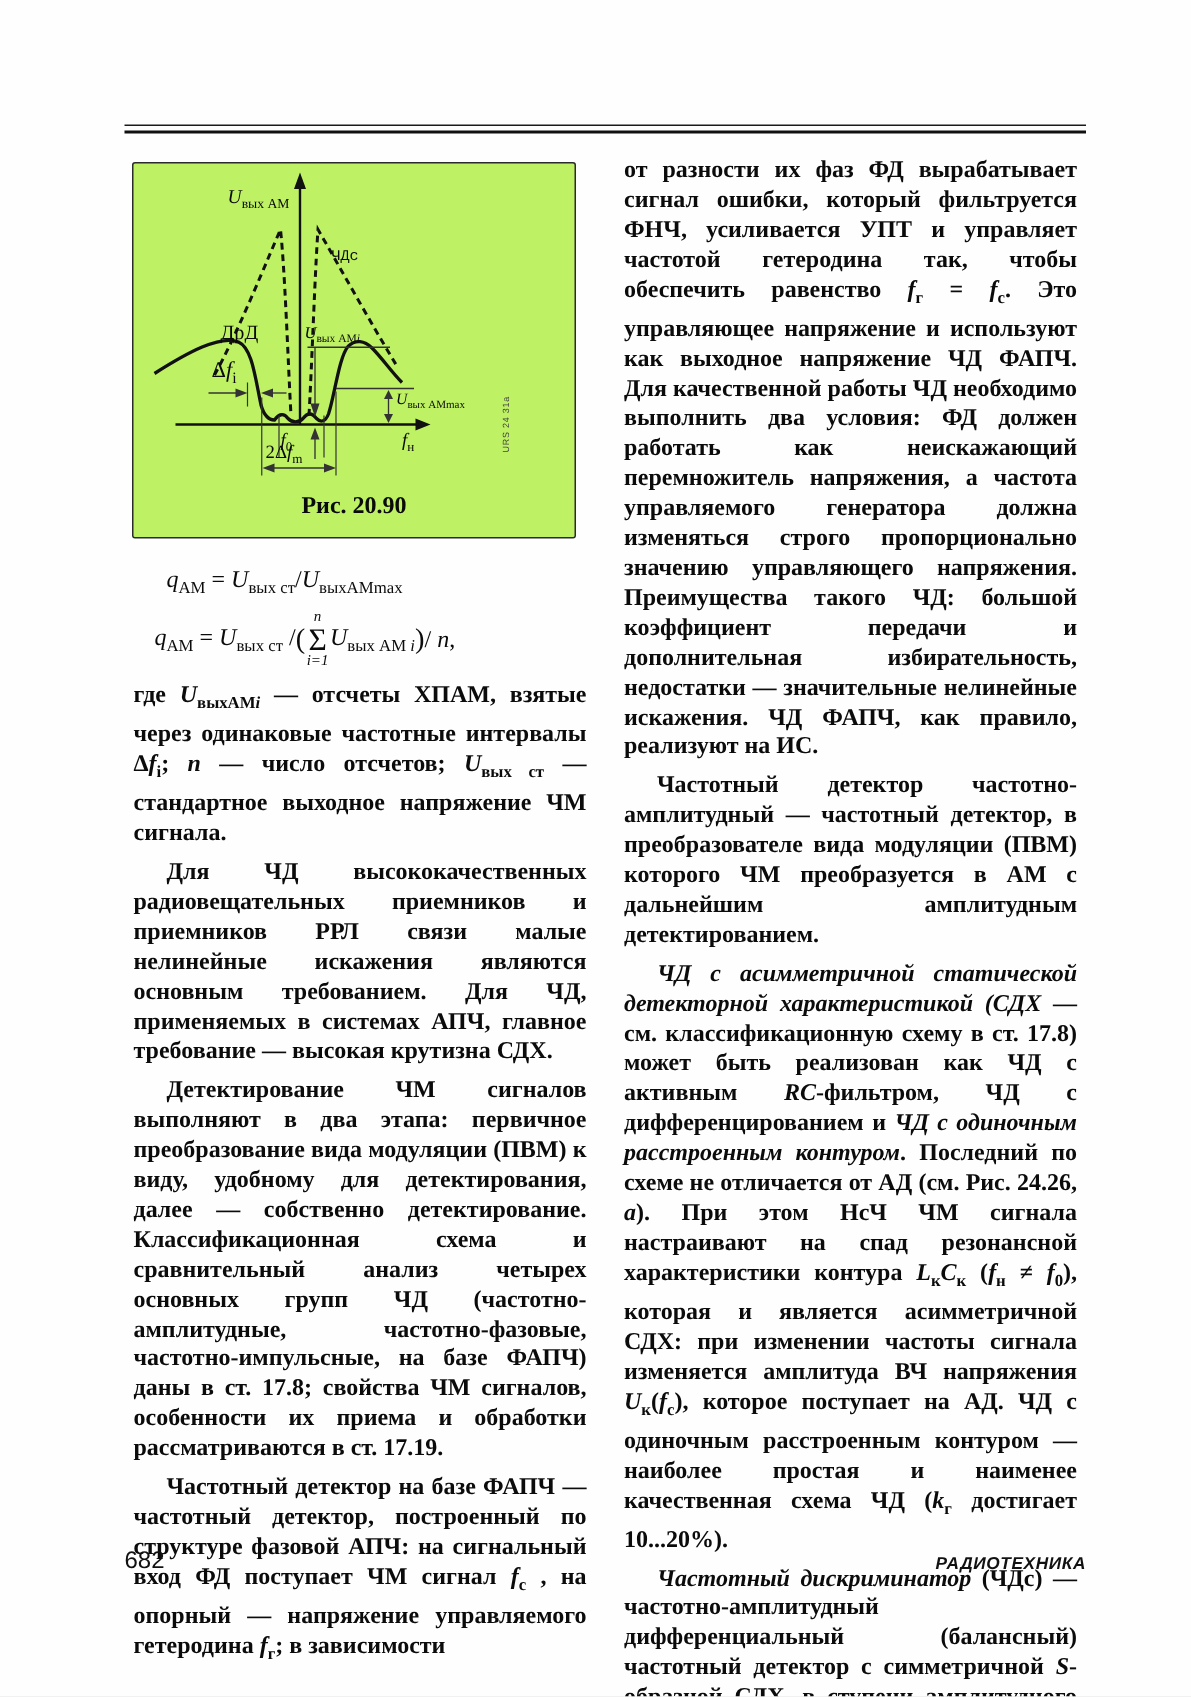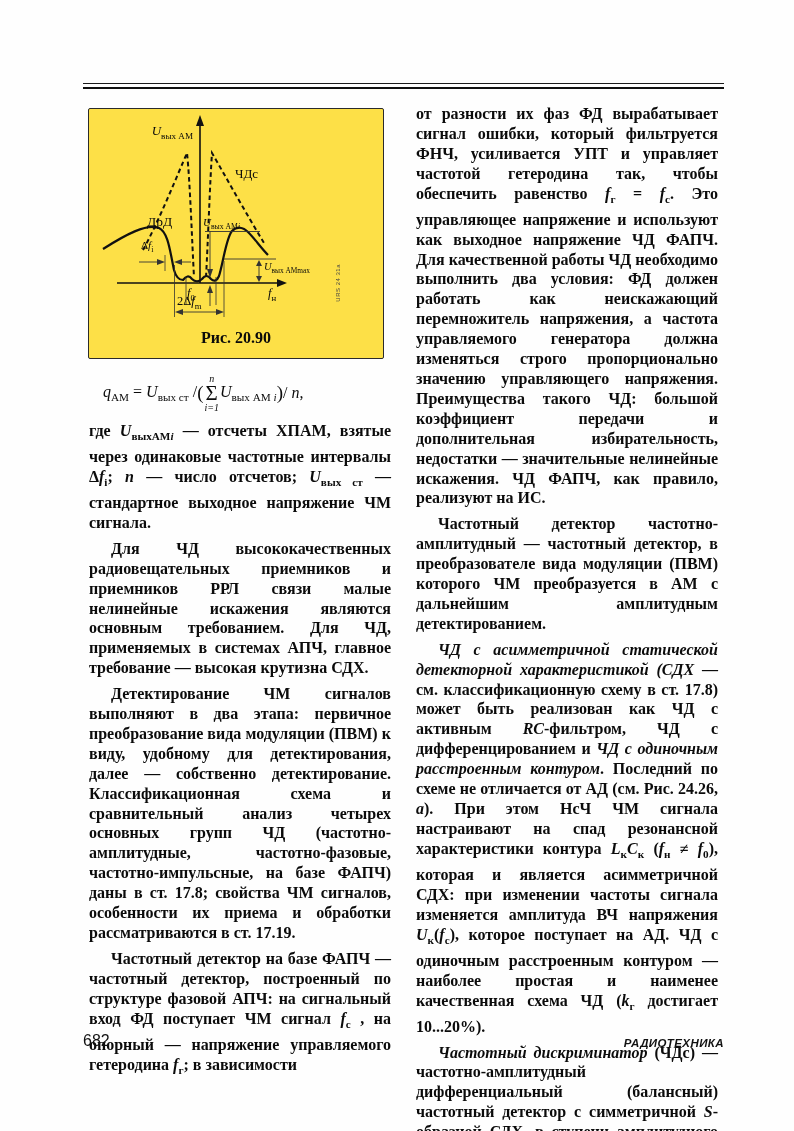--- a/index.html
+++ b/index.html
@@ -25,29 +25,29 @@
   
   .eq1{margin:9px 0 9px 28px;font-size:16px;}
   .eq2{display:flex;align-items:center;margin:5px 0 8px 20px;font-size:16px;}
   .sum-stack{display:inline-flex;flex-direction:column;align-items:center;line-height:1;margin:0 1px;}
   .sum-top,.sum-bot{font-size:10px;font-style:italic;}
   .sigma{font-size:21px;line-height:.9;}
   .paren{font-size:19px;}
   
   .figure-box{
     position:absolute;left:88px;top:108px;width:294px;height:249px;
-    border:1.2px solid #2b2b2b;border-radius:2px;background:#fde047;
+    border:1.2px solid #2b2b2b;border-radius:2px;background:#bef264;
   }
   .figure-box svg{position:absolute;left:0;top:0;}
   .flabel{position:absolute;font-family:"Liberation Serif",serif;color:#0a0a0a;white-space:nowrap;}
   .f-yaxis{left:36px;top:14px;width:68px;text-align:right;font-size:13px;}
-  .f-chds{left:146px;top:57px;font-size:13px;}
+  .f-chds{left:132px;top:57px;font-size:10px;font-family:Liberation Mono, monospace;}
   .f-drd{left:58px;top:105px;font-size:13.5px;}
   .f-uami{left:114px;top:107px;font-size:11px;}
-  .f-dfi{left:52px;top:130px;font-size:11px;}
+  .f-dfi{left:52px;top:130px;font-size:15px;}
   .f-umax{left:175px;top:152px;font-size:10.5px;}
   .f-f0{left:98px;top:177px;font-size:12.5px;}
   .f-fn{left:179px;top:177px;font-size:12.5px;}
   .f-band{left:88px;top:185px;font-size:12.5px;}
   .f-caption{left:0;top:220px;width:100%;text-align:center;font-size:16px;font-weight:bold;}
   .f-code{
     left:246px;top:155px;font-family:"Liberation Sans",sans-serif;font-size:6px;color:#444;
     writing-mode:vertical-rl;transform:rotate(180deg);letter-spacing:.5px;
   }
   
@@ -120,20 +120,21 @@
     <span class="flabel f-dfi">Δ<i>f</i><sub>i</sub></span>
     <span class="flabel f-umax"><i>U</i><sub>вых АМmax</sub></span>
     <span class="flabel f-f0"><i>f</i><sub>0</sub></span>
     <span class="flabel f-fn"><i>f</i><sub>н</sub></span>
     <span class="flabel f-band">2Δ<i>f</i><sub>m</sub></span>
     <span class="flabel f-code">URS 24 31a</span>
     <div class="flabel f-caption">Рис. 20.90</div>
   </div>
 
   <div class="col-left">
+    <div class="eq1"><i>q</i><sub>АМ</sub> = <i>U</i><sub>вых&nbsp;ст</sub>/<i>U</i><sub>выхАМmax</sub></div>
     <div class="eq2">
       <span><i>q</i><sub>АМ</sub> = <i>U</i><sub>вых ст</sub> /</span>
         <span class="paren">(</span>
         <span class="sum-stack">
           <span class="sum-top">n</span>
           <span class="sigma">Σ</span>
           <span class="sum-bot"><i>i</i>=1</span>
         </span>
         <span><i>U</i><sub>вых АМ <i>i</i></sub></span>
         <span class="paren">)</span>

